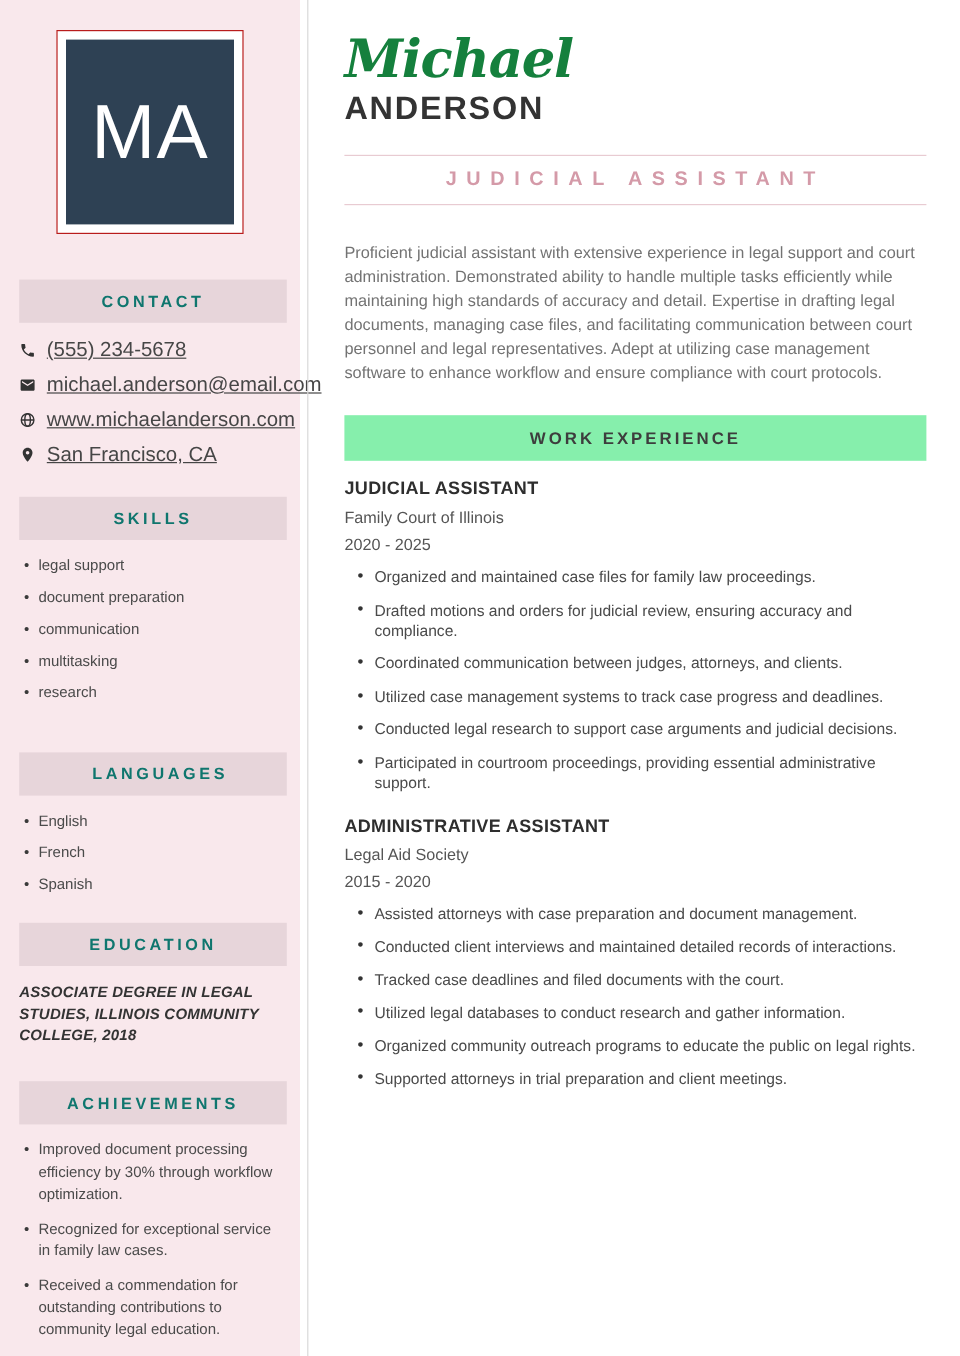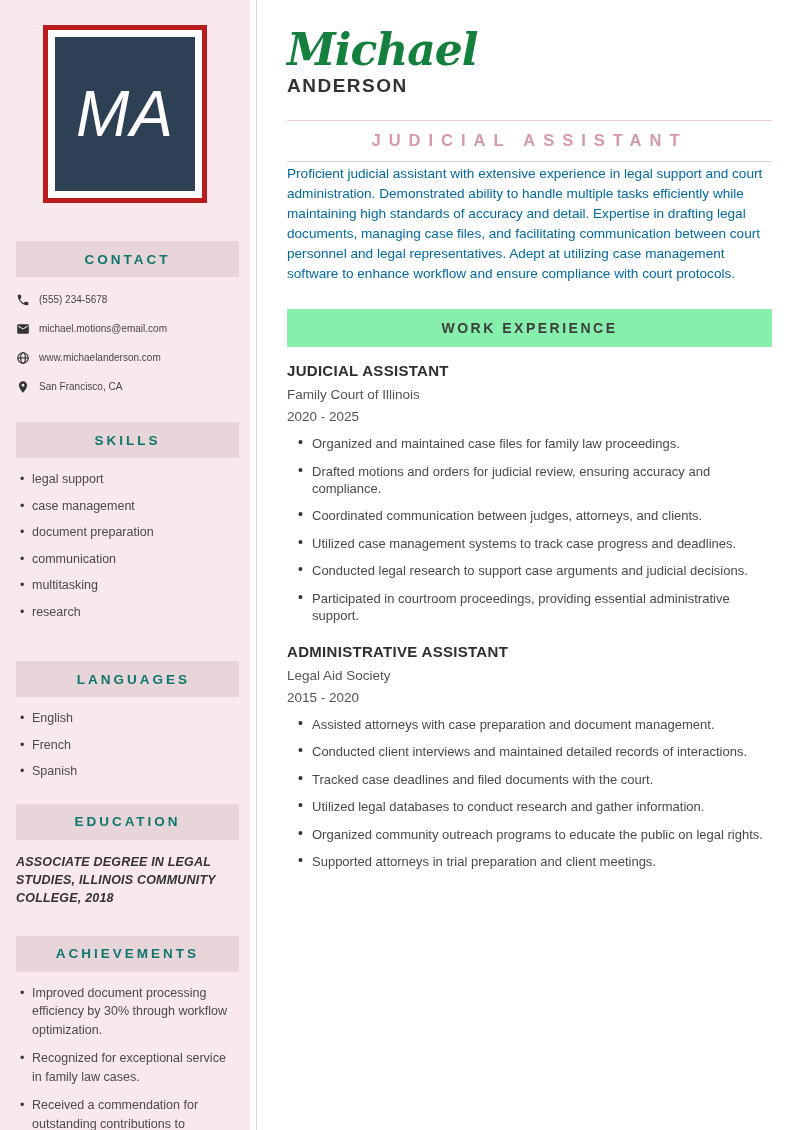--- a/index.html
+++ b/index.html
@@ -12,21 +12,21 @@
   .sidebar{
     position:absolute;left:0;top:0;width:250px;height:1130px;
     background:#f9e8ec;
   }
   .v-divider{
     position:absolute;left:256px;top:0;width:1px;height:1130px;
     background:#d9d9d9;
   }
   .monogram-frame{
     width:140px;height:154px;margin:25px auto 0;
-    border:5px solid #b91c1c;background:#ffffff;padding:7px;font-style:italic;
+    border:1px solid #b91c1c;background:#ffffff;padding:7px;
   }
   .monogram-box{
     width:100%;height:100%;background:#2e4154;
     display:flex;align-items:center;justify-content:center;
   }
   .monogram-text{
     color:#ffffff;font-size:64px;font-weight:500;letter-spacing:1px;
     font-family:"Liberation Sans",sans-serif;
   }
   .side-band{
@@ -37,21 +37,21 @@
   .band-contact{margin-top:38px;}
   .band-skills{margin-top:27px;}
   .band-languages{margin-top:40px;padding-left:12px;}
   .band-education{margin-top:23px;}
   .band-achievements{margin-top:29px;}
   .contact-list{margin:15px 11px 0 16px;}
   .contact-row{
     display:flex;align-items:flex-start;margin-bottom:13px;
   }
   .contact-row .cicon{flex:0 0 14px;height:14px;margin-right:9px;margin-top:1px;}
-  .contact-row .ctext{font-size:10px;color:#464646;line-height:16px;}
+  .contact-row .ctext{font-size:17px;color:#464646;line-height:16px;text-decoration:underline;}
   .side-list{list-style:none;margin:12px 0 0;padding:0 14px 0 32px;}
   .side-list li{
     position:relative;font-size:12.5px;color:#4a4a4a;
     line-height:18.5px;margin-bottom:8px;
   }
   .side-list li::before{
     content:"\2022";position:absolute;left:-12px;top:0;color:#3a3a3a;
   }
   .ach-list li{margin-bottom:10px;}
   .edu-text{
@@ -59,32 +59,32 @@
     color:#333333;line-height:18px;letter-spacing:.2px;font-style:italic;
   }
   
   .main{position:absolute;left:287px;top:0;width:485px;}
   .name-first{
     font-family:"DejaVu Serif","Liberation Serif",serif;
     font-style:italic;font-weight:bold;font-size:44px;line-height:1;
     color:#15803d;margin-top:28px;letter-spacing:-1px;
   }
   .name-last{
-    font-weight:bold;font-size:19px;letter-spacing:1.5px;color:#333333;
+    font-weight:bold;font-size:27px;letter-spacing:1.5px;color:#333333;
     margin-top:3px;
   }
   .title-block{
     margin-top:23px;border-top:1px solid #e8cbd2;border-bottom:1px solid #e8cbd2;
     padding:10px 0 11px;text-align:center;
   }
   .job-headline{
     font-size:16.5px;font-weight:bold;letter-spacing:8px;color:#d49aa8;
   }
   .summary{
-    margin-top:2px;font-size:13.6px;line-height:20px;color:#0369a1;
+    margin-top:30px;font-size:13.6px;line-height:20px;color:#737373;
   }
   .we-band{
     margin-top:25px;background:#86efac;height:38px;
     display:flex;align-items:center;justify-content:center;
     font-weight:bold;font-size:14px;letter-spacing:2.5px;color:#3d3d3d;
   }
   .job{margin-top:15px;}
   .job + .job{margin-top:19px;}
   .job-title{font-size:15px;font-weight:bold;color:#2e2e2e;letter-spacing:.3px;}
   .job-company{font-size:13.5px;color:#555555;margin-top:8px;}
@@ -120,21 +120,21 @@
           </svg>
       </span>
       <span class="ctext">(555) 234-5678</span>
     </div>
     <div class="contact-row">
       <span class="cicon">
         <svg width="14" height="14" viewBox="0 0 24 24" fill="#333333">
             <path d="M20 4H4c-1.1 0-1.99.9-1.99 2L2 18c0 1.1.9 2 2 2h16c1.1 0 2-.9 2-2V6c0-1.1-.9-2-2-2zm0 4l-8 5-8-5V6l8 5 8-5v2z"></path>
           </svg>
       </span>
-      <span class="ctext">michael.motions@email.com</span>
+      <span class="ctext">michael.anderson@email.com</span>
     </div>
     <div class="contact-row">
       <span class="cicon">
         <svg width="14" height="14" viewBox="0 0 24 24" fill="none" stroke="#333333" stroke-width="2">
             <circle cx="12" cy="12" r="9"></circle>
             <ellipse cx="12" cy="12" rx="4" ry="9"></ellipse>
             <line x1="3" y1="12" x2="21" y2="12"></line>
           </svg>
       </span>
       <span class="ctext">www.michaelanderson.com</span>
@@ -145,21 +145,20 @@
             <path d="M12 2C8.13 2 5 5.13 5 9c0 5.25 7 13 7 13s7-7.75 7-13c0-3.87-3.13-7-7-7zm0 9.5c-1.38 0-2.5-1.12-2.5-2.5s1.12-2.5 2.5-2.5 2.5 1.12 2.5 2.5-1.12 2.5-2.5 2.5z"></path>
           </svg>
       </span>
       <span class="ctext">San Francisco, CA</span>
     </div>
   </div>
 
   <div class="side-band band-skills">SKILLS</div>
   <ul class="side-list">
     <li>legal support</li>
-    <li>case management</li>
     <li>document preparation</li>
     <li>communication</li>
     <li>multitasking</li>
     <li>research</li>
   </ul>
 
   <div class="side-band band-languages">LANGUAGES</div>
   <ul class="side-list">
     <li>English</li>
     <li>French</li>

